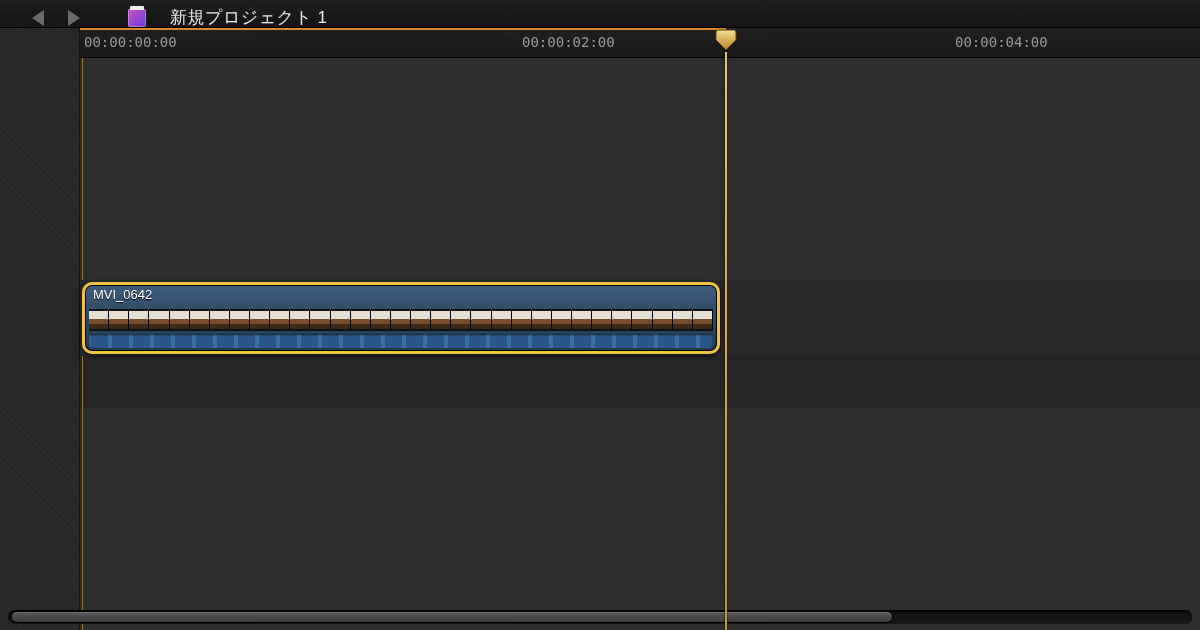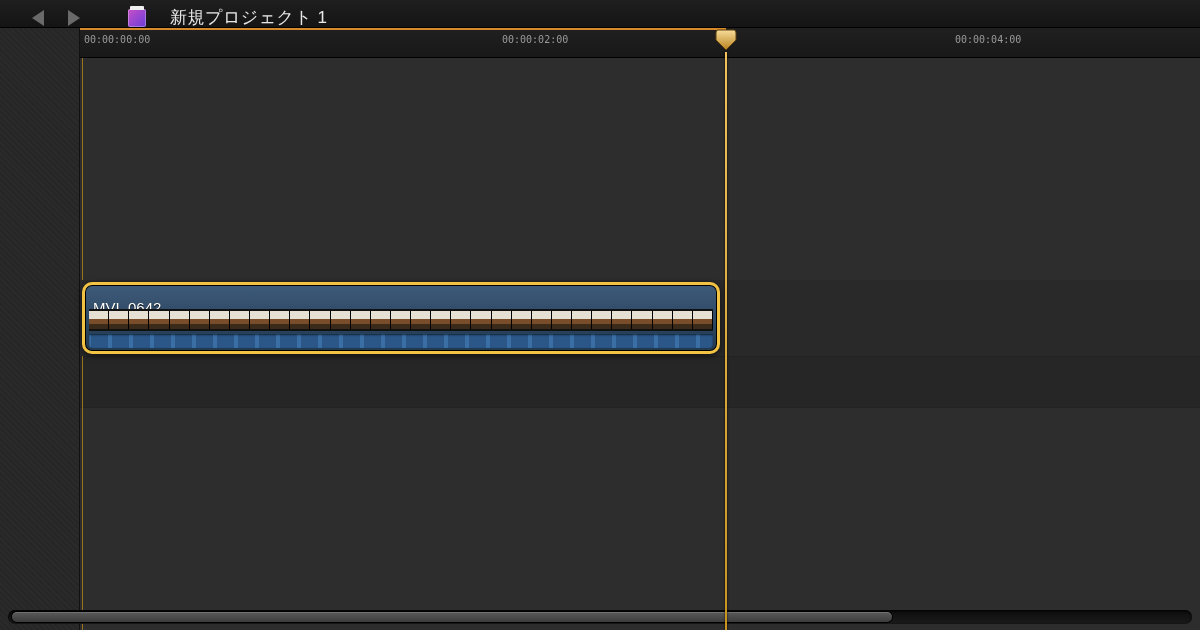--- a/index.html
+++ b/index.html
@@ -60,21 +60,21 @@
     background: linear-gradient(#202020, #181818);
     border-bottom: 1px solid #000;
     position: relative;
   }
   .ruler-used {
     position: absolute; left: 0; top: 0; height: 2px;
     background: #d88a2a;
   }
   .tc {
     position: absolute; top: 6px;
-    color: #9a9a9a; font-size: 10px; font-family: Menlo, monospace;
+    color: #9a9a9a; font-size: 14px; font-family: Menlo, monospace;
     user-select: none;
   }
 
   
   .playhead-handle {
     position: absolute; top: 0; width: 24px; height: 24px;
     transform: translateX(-12px);
     z-index: 50;
   }
   .playhead-handle svg { display:block; }
@@ -110,21 +110,21 @@
   
   .clip {
     position: absolute; left: 2px; top: 2px; bottom: 2px;
     border: 3px solid #f2c242;
     border-radius: 10px;
     background: linear-gradient(#3e5b7a, #2a4560 60%, #23384d);
     box-shadow: 0 0 0 1px #000 inset, 0 2px 6px rgba(0,0,0,.6);
     overflow: hidden;
   }
   .clip-title {
-    color: #fff; font-size: 15px; padding: 14px 8px 0 8px;
+    color: #fff; font-size: 13px; padding: 2px 8px 0 8px;
     text-shadow: 0 1px 1px #000;
   }
   .filmstrip {
     position: absolute; left: 4px; right: 4px; top: 24px; height: 22px;
     display: flex; gap: 0;
     border-top: 2px solid #111; border-bottom: 2px solid #111;
     background: #111;
   }
   .thumb {
     flex: 1 0 auto; width: 20px; height: 100%;
@@ -168,21 +168,21 @@
   </div>
 
   <div class="main">
     <div class="gutter"></div>
 
     <div class="timeline">
 
       <div class="ruler">
         <div class="ruler-used" style=";width:646px"></div>
         <span class="tc" style="left:4px">00:00:00:00</span>
-        <span class="tc" style="left:422px">00:00:02:00</span>
+        <span class="tc" style="left:442px">00:00:02:00</span>
         <span class="tc" style="left:875px">00:00:04:00</span>
       </div>
 
       <div class="playhead-handle" style=";left:646px">
         <svg width="24" height="24" viewBox="0 0 24 24">
           <path d="M4 2 H20 Q22 2 22 5 V12 L12 22 L2 12 V5 Q2 2 4 2 Z" fill="url(#g)" stroke="#5a3e10" stroke-width="1"></path>
           <defs>
             <linearGradient id="g" x1="0" y1="0" x2="0" y2="1">
               <stop offset="0" stop-color="#f7dd9a"></stop>
               <stop offset="1" stop-color="#b8811d"></stop>

